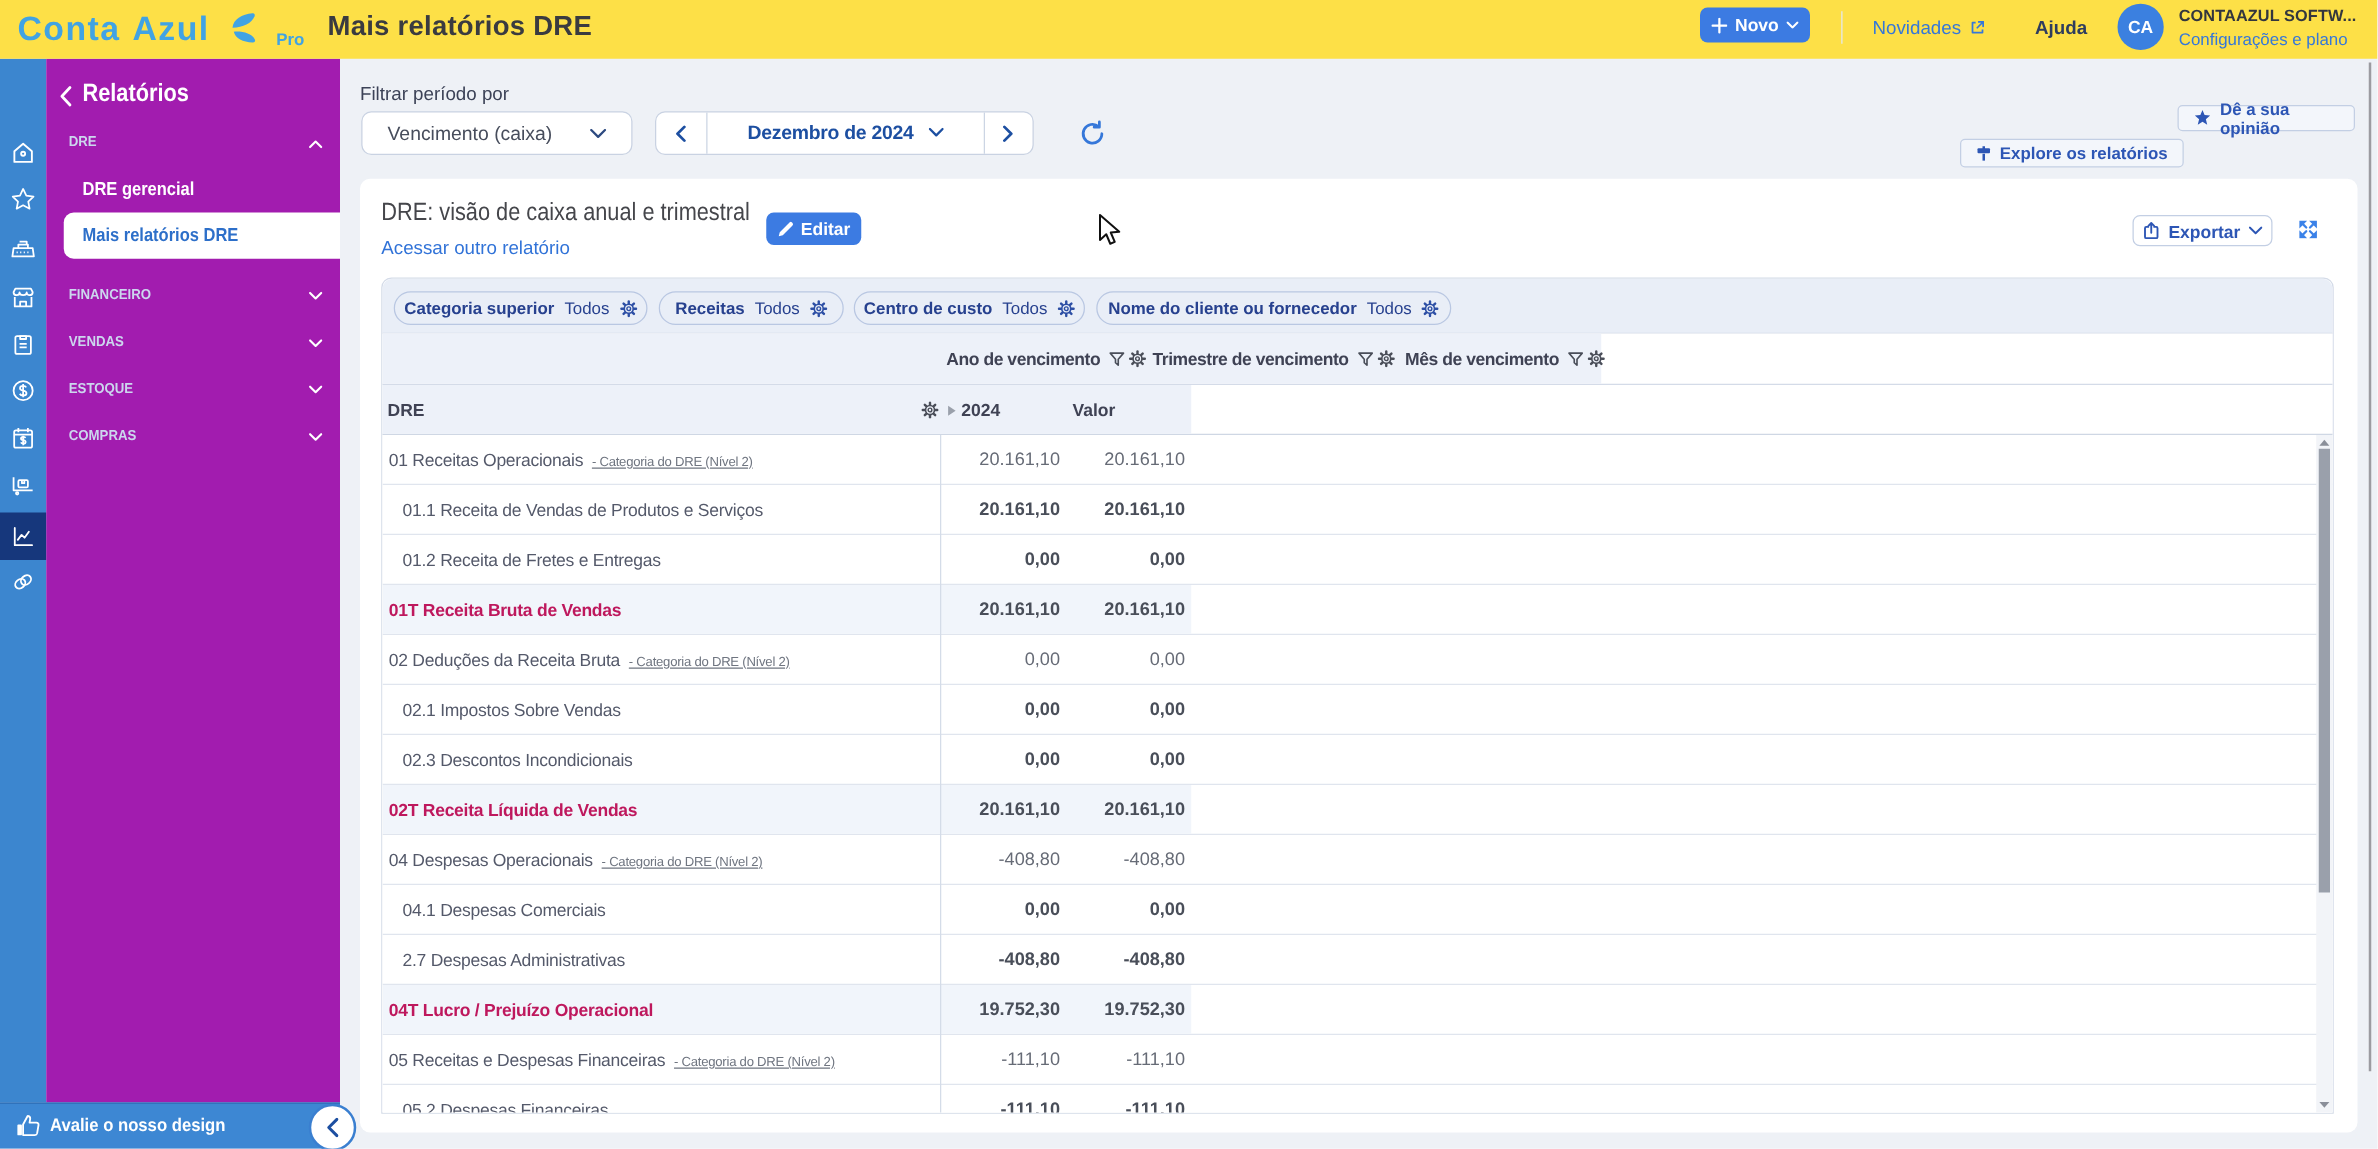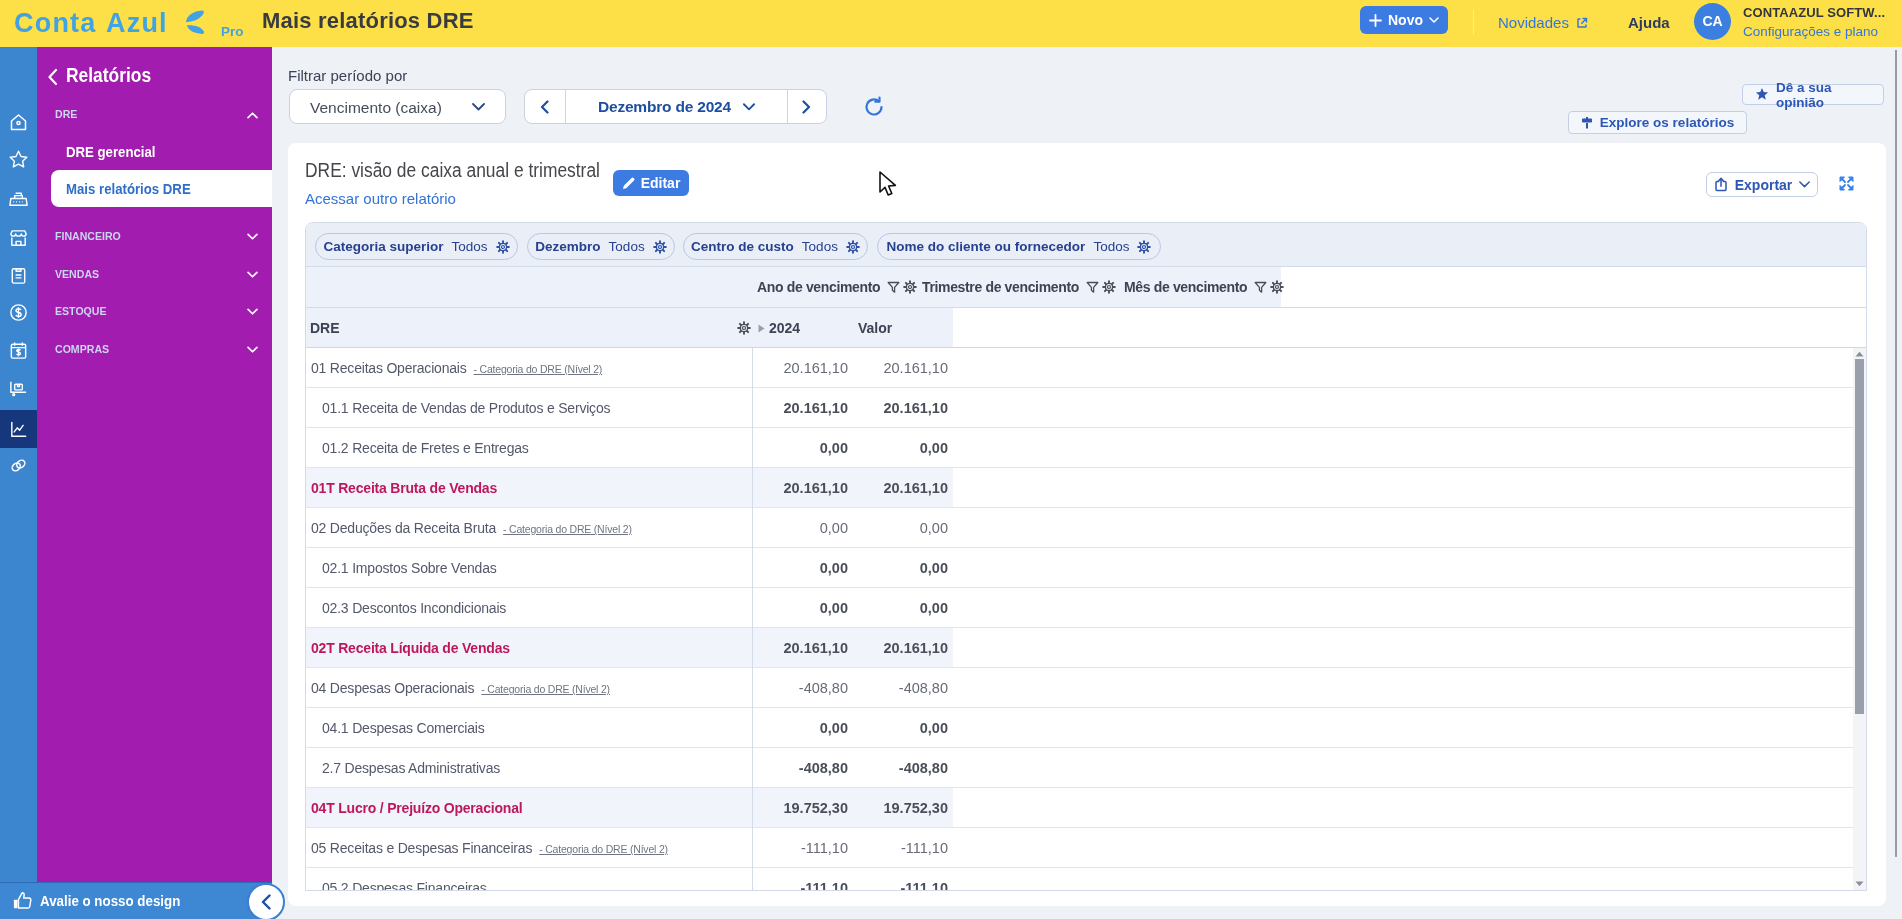--- a/index.html
+++ b/index.html
@@ -293,21 +293,21 @@
                 <line x1="12.90" y1="8.00" x2="14.70" y2="8.00"></line>
                 <line x1="11.46" y1="11.46" x2="12.74" y2="12.74"></line>
                 <line x1="8.00" y1="12.90" x2="8.00" y2="14.70"></line>
                 <line x1="4.54" y1="11.46" x2="3.26" y2="12.74"></line>
                 <line x1="3.10" y1="8.00" x2="1.30" y2="8.00"></line>
                 <line x1="4.54" y1="4.54" x2="3.26" y2="3.26"></line>
                 <line x1="8.00" y1="3.10" x2="8.00" y2="1.30"></line>
                 <line x1="11.46" y1="4.54" x2="12.74" y2="3.26"></line>
               </g>
             </svg></div>
-        <div class="chip" style="left:221px;width:148px;"><b>Dezembro</b> Todos <svg width="14" height="14" viewBox="0 0 16 16" fill="none" stroke="#2d4fa5">
+        <div class="chip" style="left:221px;width:148px;"><b>Receitas</b> Todos <svg width="14" height="14" viewBox="0 0 16 16" fill="none" stroke="#2d4fa5">
               <circle cx="8" cy="8" r="4.1" stroke-width="1.5"></circle>
               <circle cx="8" cy="8" r="1.7" stroke-width="1.3"></circle>
               <g stroke-width="2.2" stroke-linecap="round">
                 <line x1="12.90" y1="8.00" x2="14.70" y2="8.00"></line>
                 <line x1="11.46" y1="11.46" x2="12.74" y2="12.74"></line>
                 <line x1="8.00" y1="12.90" x2="8.00" y2="14.70"></line>
                 <line x1="4.54" y1="11.46" x2="3.26" y2="12.74"></line>
                 <line x1="3.10" y1="8.00" x2="1.30" y2="8.00"></line>
                 <line x1="4.54" y1="4.54" x2="3.26" y2="3.26"></line>
                 <line x1="8.00" y1="3.10" x2="8.00" y2="1.30"></line>

